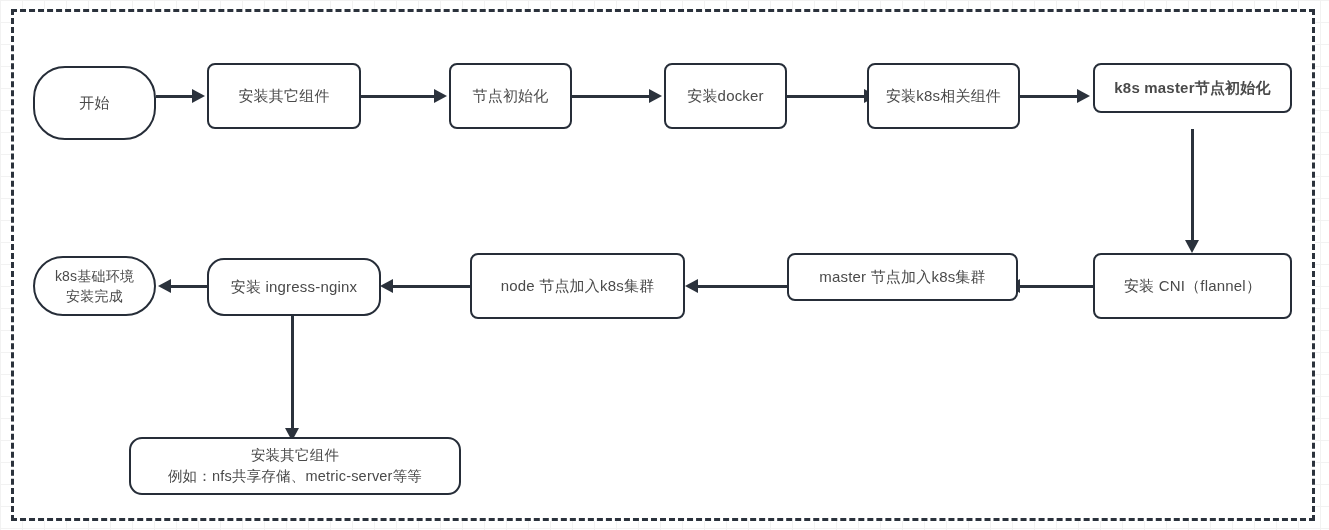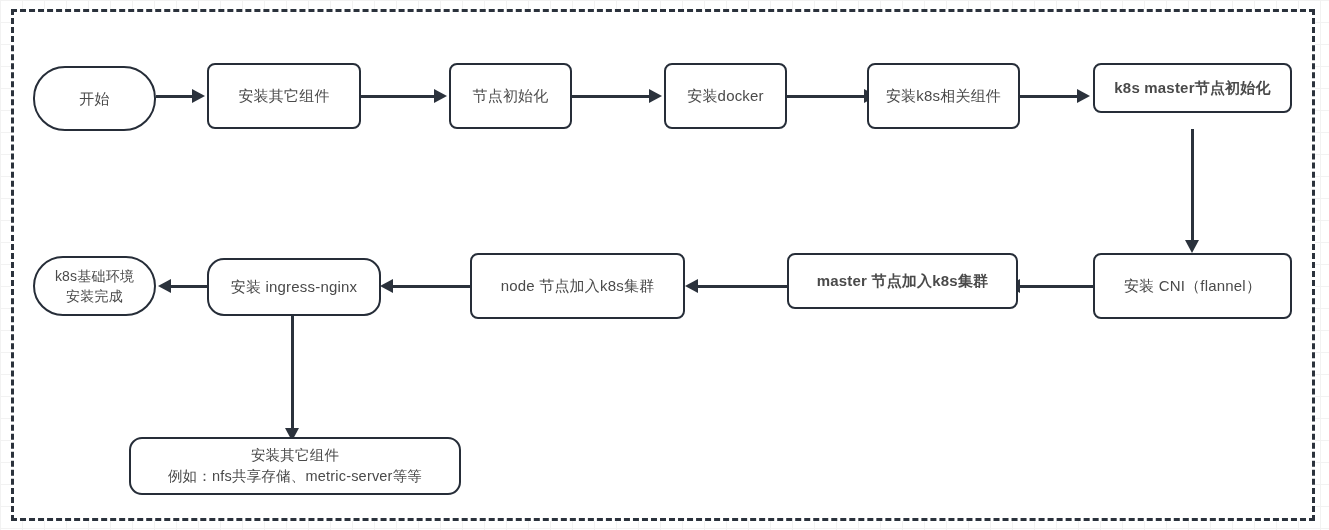--- a/index.html
+++ b/index.html
@@ -80,21 +80,21 @@
     border-top: 13px solid #2b323c;
   }
 </style>
 </head>
 <body>
 
 <div id="canvas">
 
   <div class="dashed-frame"></div>
 
-  <div class="node terminator" style="left:33px; top:66px; width:123px; height:65px;">
+  <div class="node terminator" style="left:33px; top:66px; width:123px; height:74px;">
     <span class="node-label">开始</span>
   </div>
 
   <div class="edge-h" style="left:156px; top:95px; width:39px;"></div>
   <div class="arrow right" style="left:192px; top:89px;"></div>
 
   <div class="node" style="left:207px; top:63px; width:154px; height:66px;">
     <span class="node-label">安装其它组件</span>
   </div>
 
@@ -129,21 +129,21 @@
   <div class="edge-v" style="left:1191px; top:129px; height:114px;"></div>
   <div class="arrow down" style="left:1185px; top:240px;"></div>
 
   <div class="node" style="left:1093px; top:253px; width:199px; height:66px;">
     <span class="node-label">安装 CNI（flannel）</span>
   </div>
 
   <div class="edge-h" style="left:1018px; top:285px; width:75px;"></div>
   <div class="arrow left" style="left:1007px; top:279px;"></div>
 
-  <div class="node" style="left:787px; top:253px; width:231px; height:56px;font-weight:bold;">
+  <div class="node" style="left:787px; top:253px; width:231px; height:48px;">
     <span class="node-label">master 节点加入k8s集群</span>
   </div>
 
   <div class="edge-h" style="left:696px; top:285px; width:91px;"></div>
   <div class="arrow left" style="left:685px; top:279px;"></div>
 
   <div class="node" style="left:470px; top:253px; width:215px; height:66px;">
     <span class="node-label">node 节点加入k8s集群</span>
   </div>
 

